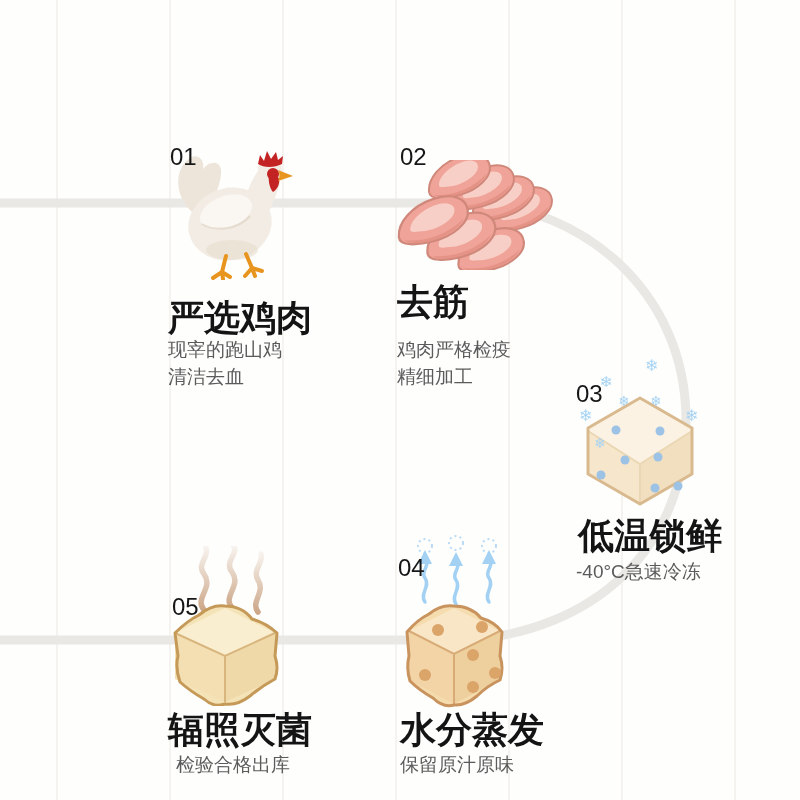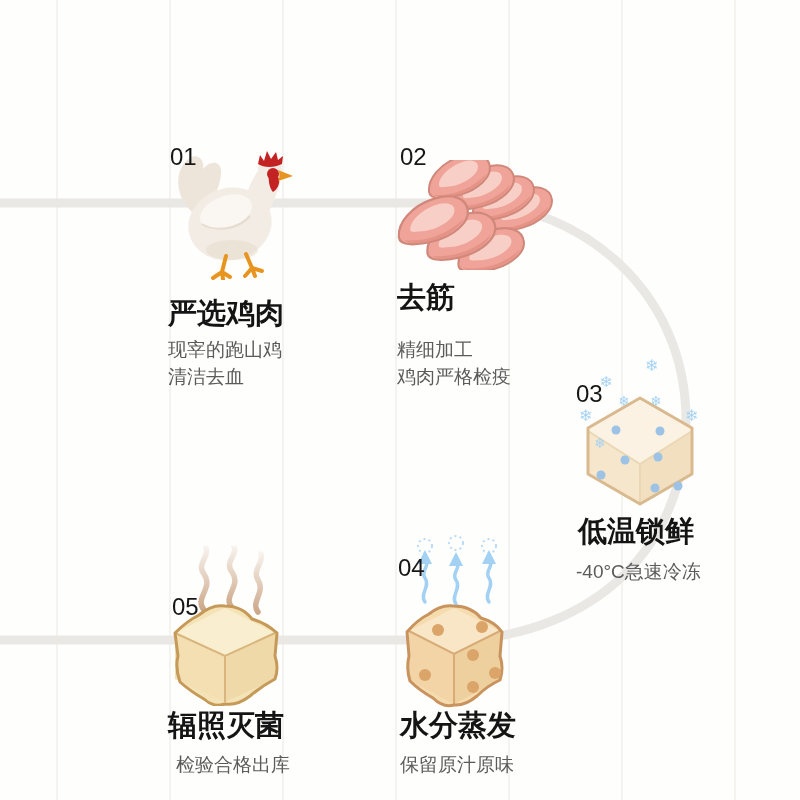--- a/index.html
+++ b/index.html
@@ -16,21 +16,21 @@
   .flow{position:absolute;left:0;top:0;z-index:1;}
   
   .title{
     position:absolute;top:30px;left:0;width:800px;text-align:center;
     font-size:55px;font-weight:800;color:#0d0d0d;letter-spacing:2px;z-index:2;
   }
   
   .step{position:absolute;z-index:2;}
   .num{position:absolute;font-size:24px;color:#161616;z-index:3;}
   .icon{position:absolute;}
-  .heading{position:absolute;font-size:29px;font-weight:600;color:#141414;white-space:nowrap;}
+  .heading{position:absolute;font-size:36px;font-weight:600;color:#141414;white-space:nowrap;}
   .desc{position:absolute;font-size:19px;color:#5b5b5b;line-height:27px;white-space:nowrap;}
 
   #s1{left:166px;top:142px;width:200px;height:270px;}
   #s1 .num{left:4px;top:1px;}
   #s1 .icon{left:0;top:8px;}
   #s1 .heading{left:2px;top:152px;}
   #s1 .desc{left:2px;top:194px;}
 
   #s2{left:395px;top:142px;width:200px;height:270px;}
   #s2 .num{left:5px;top:1px;}
@@ -113,22 +113,22 @@
       <use href="#slice" transform="translate(126 48) rotate(-20)"></use>
       <use href="#slice" transform="translate(108 37) rotate(-20)"></use>
       <use href="#slice" transform="translate(88 26) rotate(-20)"></use>
       <use href="#slice" transform="translate(64 15) rotate(-20)"></use>
       <use href="#slice" transform="translate(96 89) rotate(-16) scale(1.05)"></use>
       <use href="#slice" transform="translate(66 75) rotate(-18) scale(1.1)"></use>
       <use href="#slice" transform="translate(38 59) rotate(-18) scale(1.12)"></use>
     </svg>
     <div class="heading">去筋</div>
     <div class="desc">
+      <div>鸡肉严格检疫</div>
       <div>精细加工</div>
-      <div>鸡肉严格检疫</div>
     </div>
   </div>
 
   <div class="step" id="s3">
     <div class="num">03</div>
     <svg class="icon" width="128" height="156" viewBox="0 0 128 156">
       <path d="M 64,46 L 116,76 L 116,122 L 64,152 L 12,122 L 12,76 Z" fill="#faf0e0"></path>
       <path d="M 64,46 L 116,79 L 64,112 L 12,79 Z" fill="#fbf2e3"></path>
       <path d="M 12,79 L 64,112 L 64,152 L 12,122 Z" fill="#f6e6cb"></path>
       <path d="M 116,79 L 64,112 L 64,152 L 116,122 Z" fill="#f2dfc0"></path>

